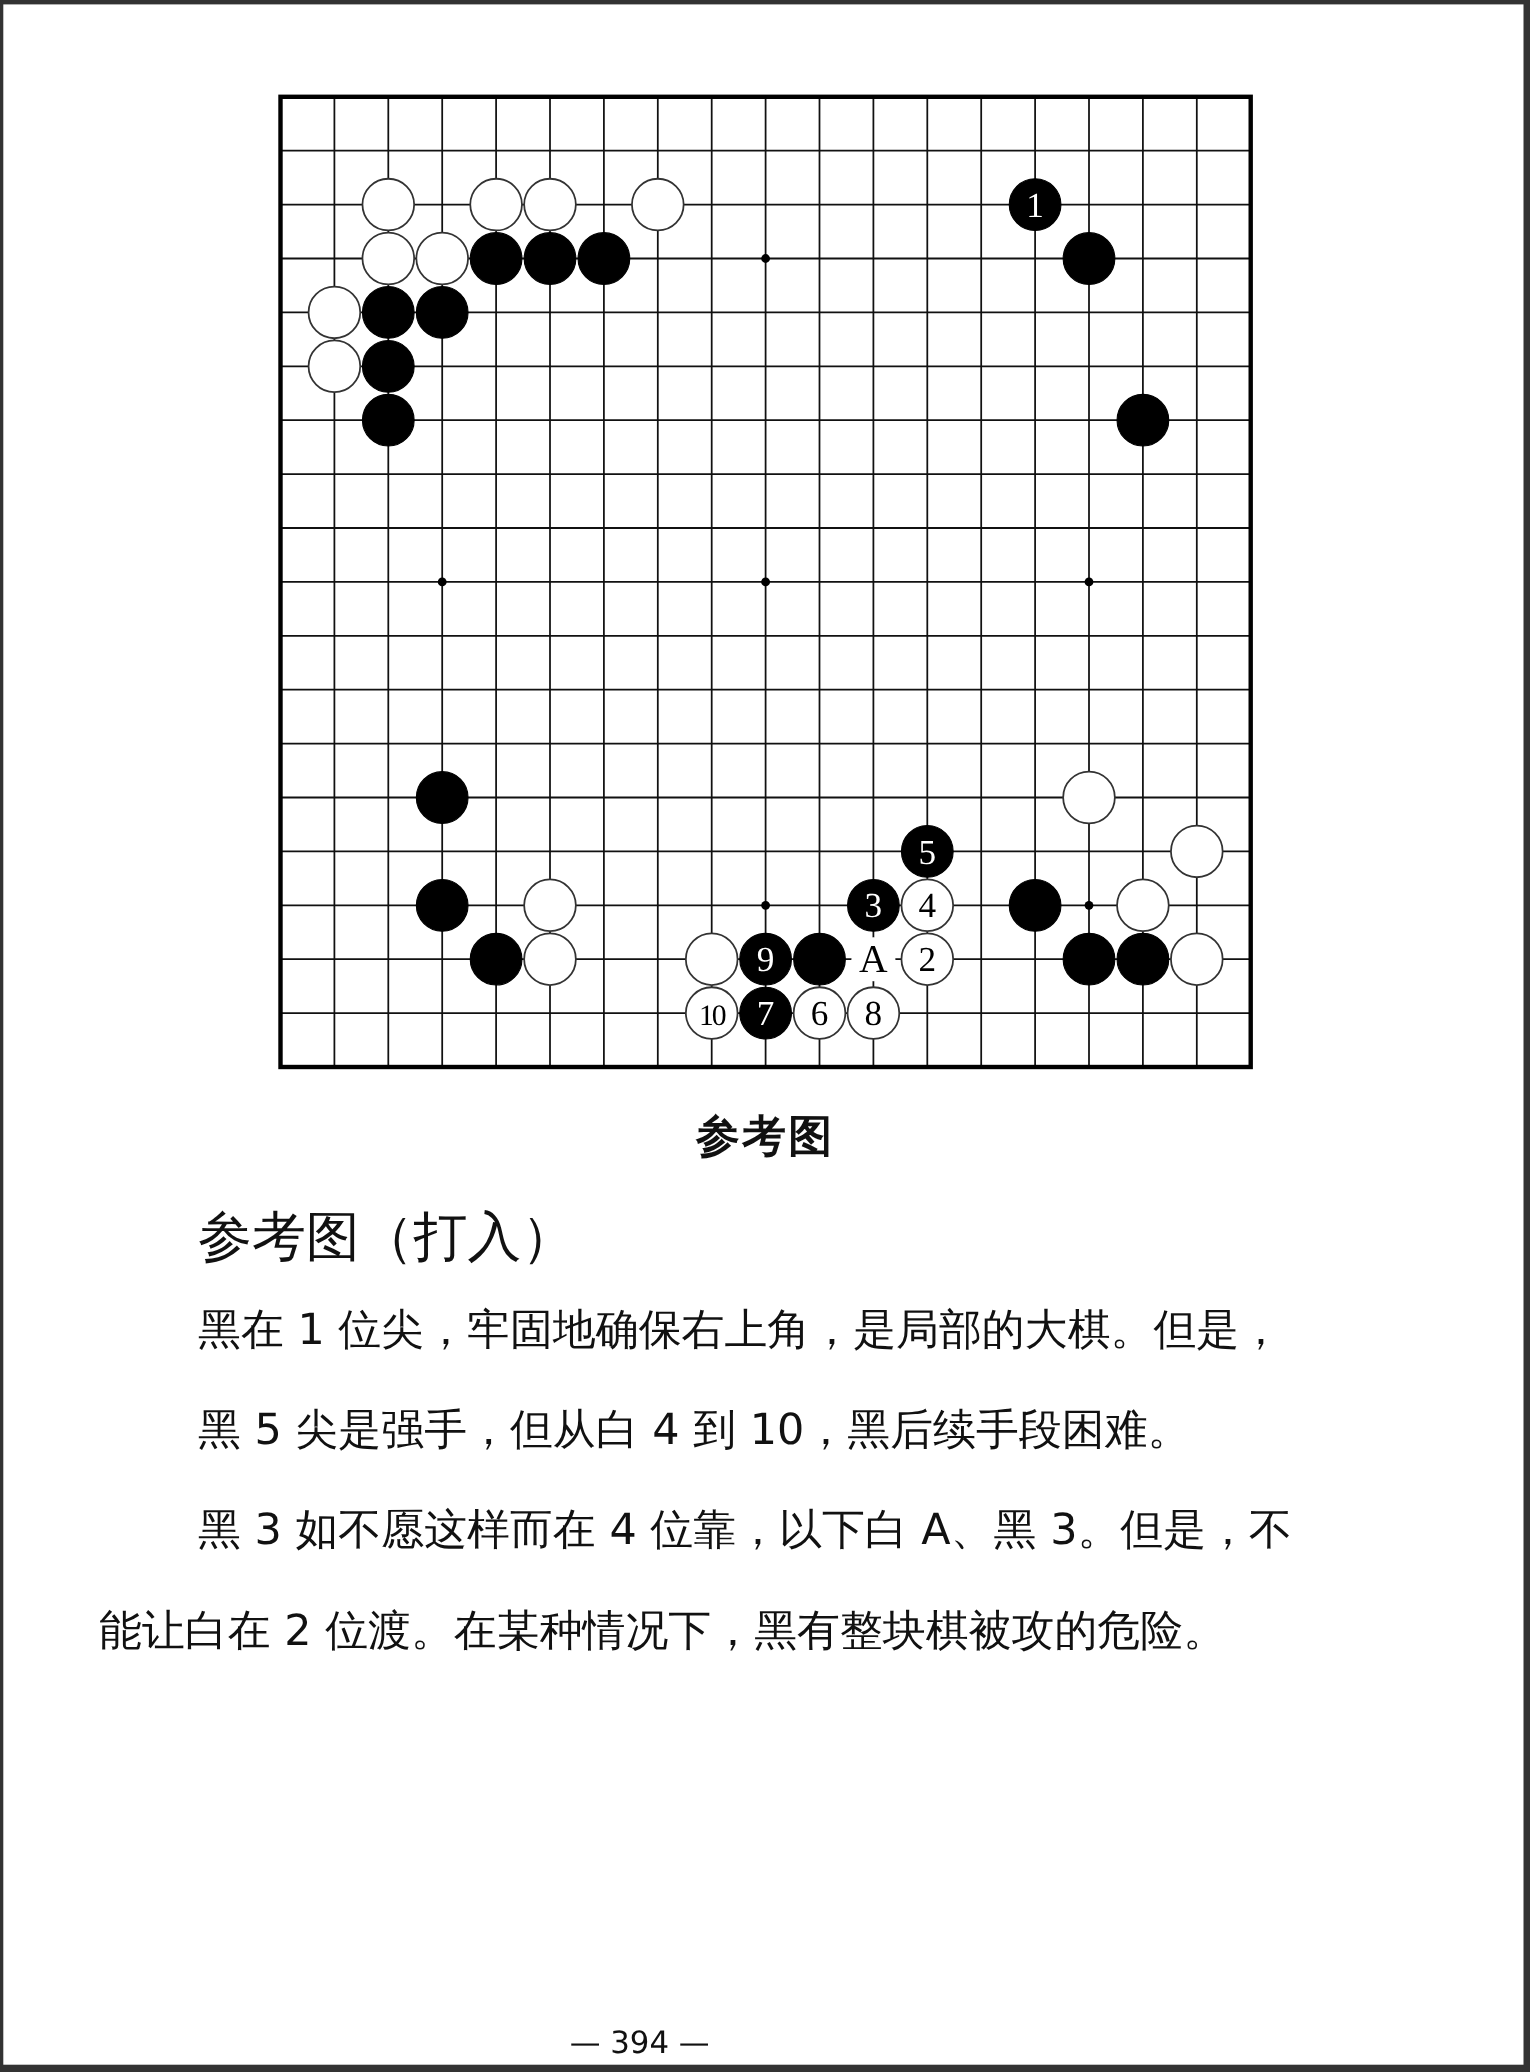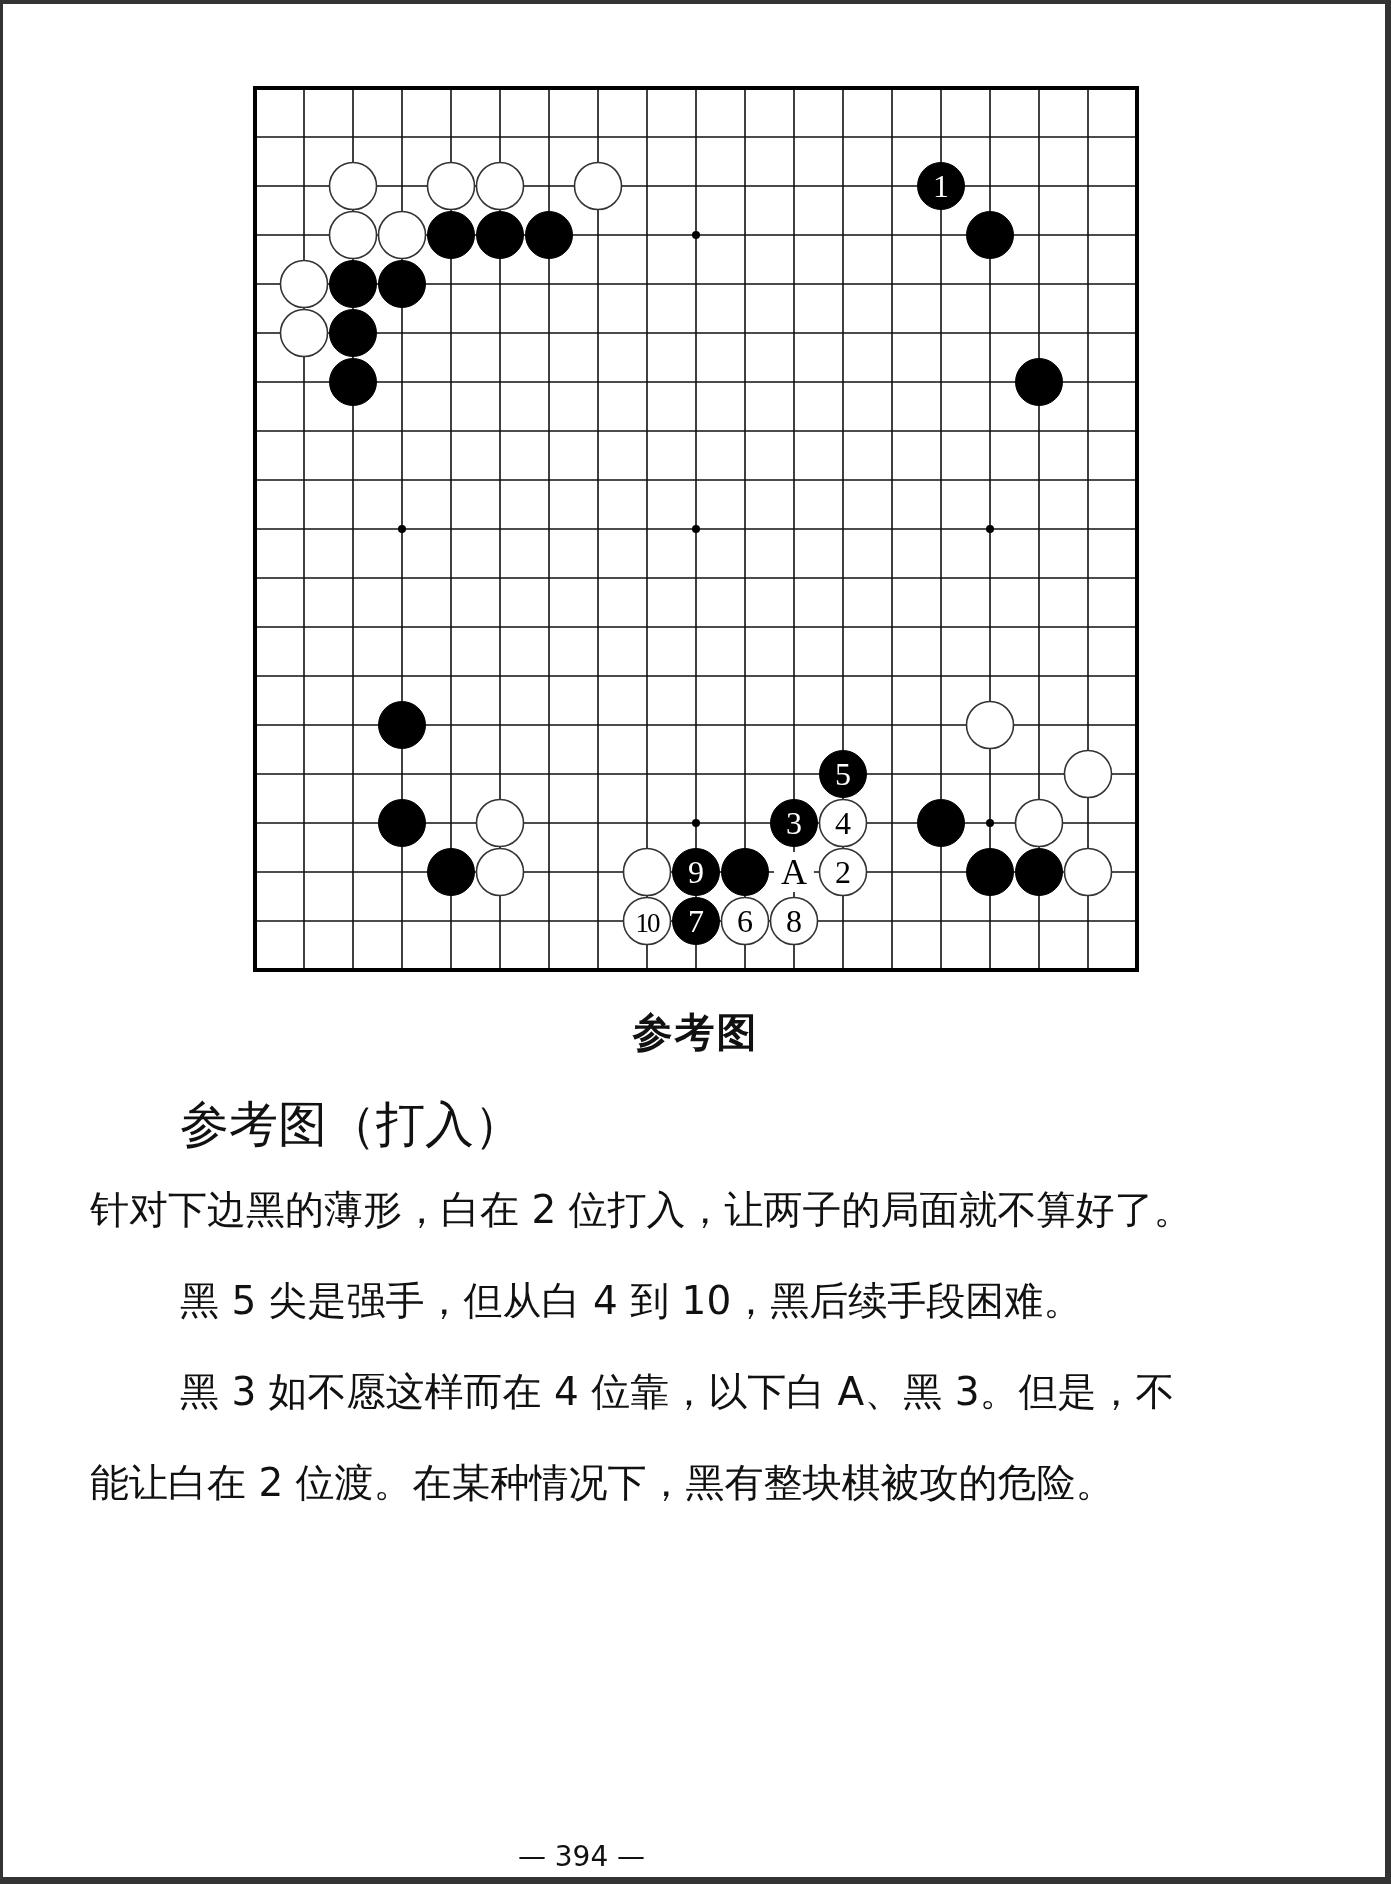--- a/index.html
+++ b/index.html
@@ -138,19 +138,19 @@
       <circle cx="794" cy="872" r="20" fill="#fff"></circle>
       <text x="794" y="884" text-anchor="middle" font-size="36" font-family="&quot;Liberation Serif&quot;, &quot;DejaVu Serif&quot;, serif" fill="#000">A</text>
     </svg>
 </div>
 
 <div class="caption">参考图</div>
 
 <div class="heading-line">参考图（打入）</div>
 
 <div class="para" style="top:1164px;">
-  <span class="line">针对下边黑的薄形，白在 2 位打入，让两子的局面就不算好了。</span>
+  <span class="line indent">黑在 1 位尖，牢固地确保右上角，是局部的大棋。但是，</span>
   <span class="line indent">黑 5 尖是强手，但从白 4 到 10，黑后续手段困难。</span>
   <span class="line indent">黑 3 如不愿这样而在 4 位靠，以下白 A、黑 3。但是，不</span>
   <span class="line">能让白在 2 位渡。在某种情况下，黑有整块棋被攻的危险。</span>
 </div>
 
 <div class="page-number">— 394 —</div>
 
 </body></html>

